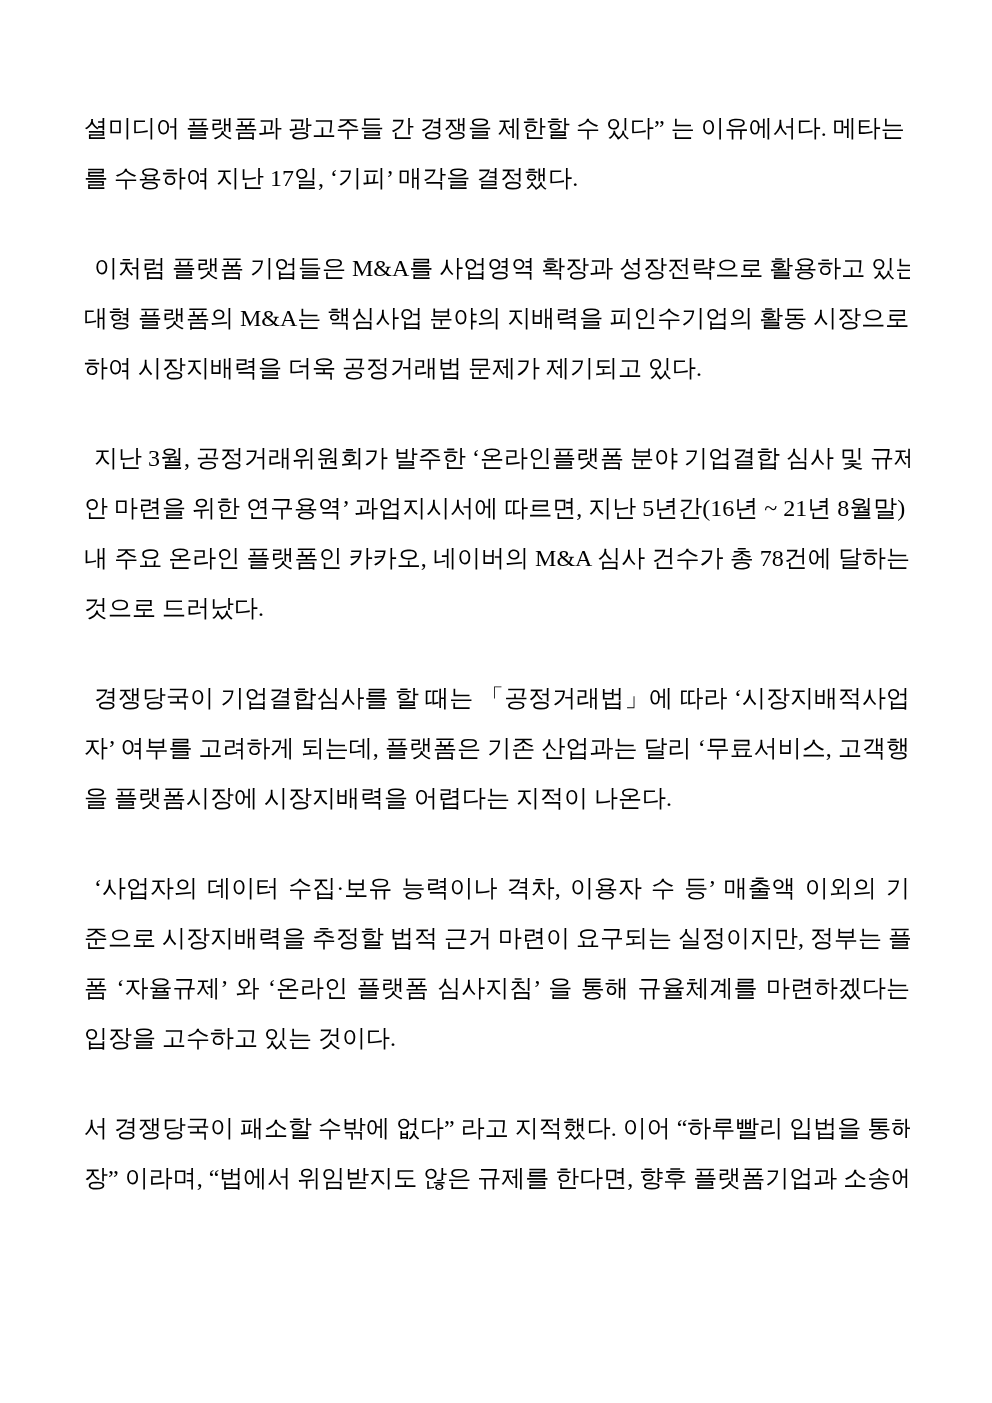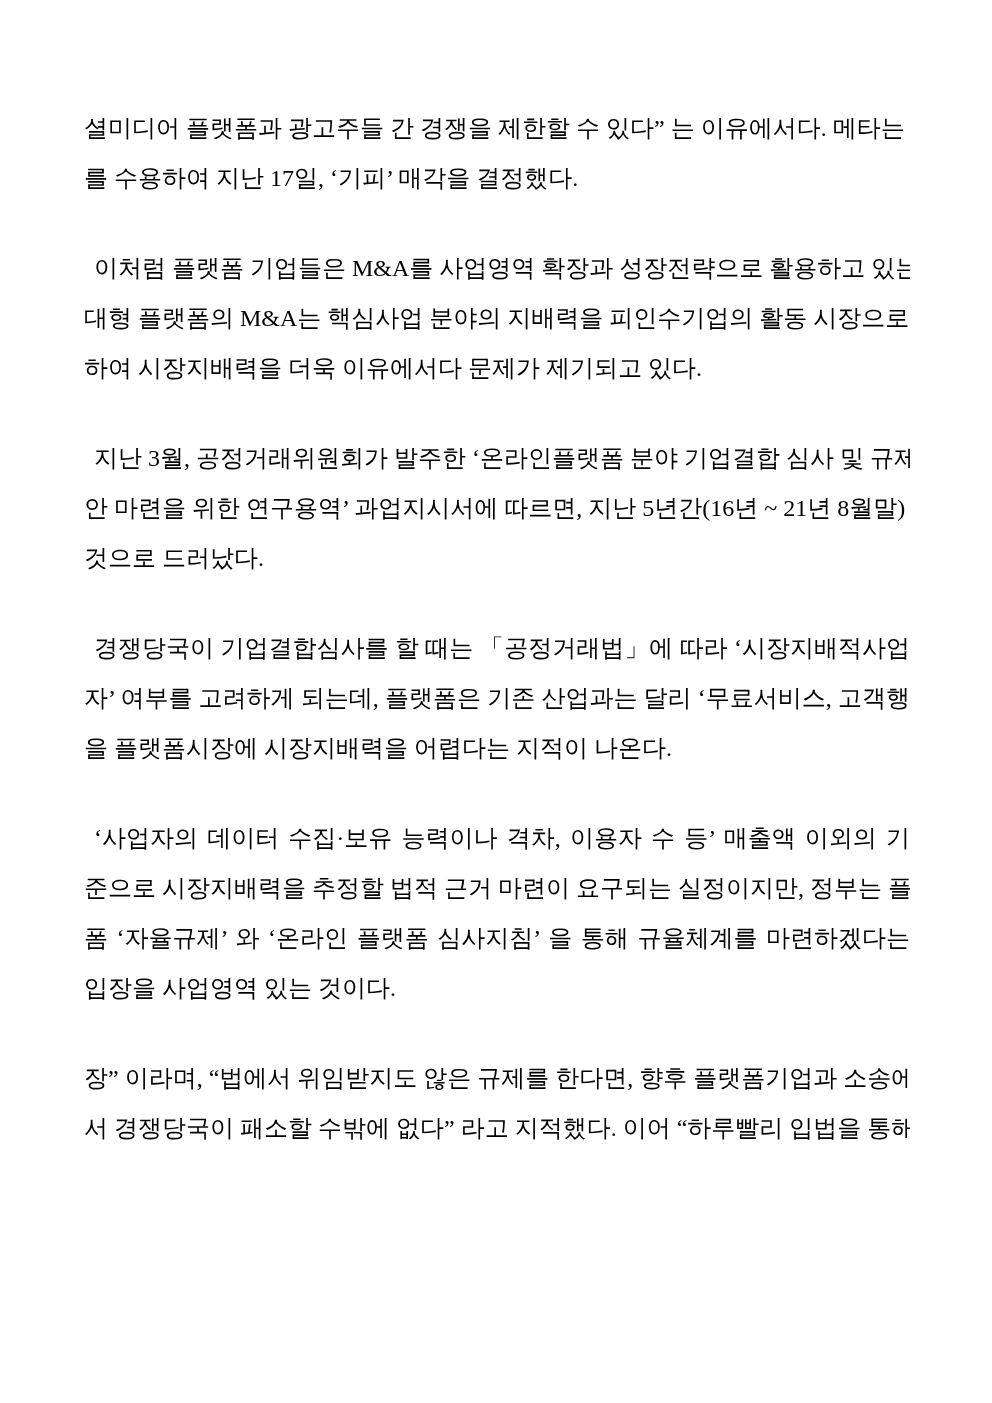--- a/index.html
+++ b/index.html
@@ -48,40 +48,41 @@
 <div class="page">
 
   <div class="para">
     <div class="line">셜미디어 플랫폼과 광고주들 간 경쟁을 제한할 수 있다” 는 이유에서다. 메타는 이</div>
     <div class="line last">를 수용하여 지난 17일, ‘기피’ 매각을 결정했다.</div>
   </div>
 
   <div class="para">
     <div class="line indent">이처럼 플랫폼 기업들은 M&amp;A를 사업영역 확장과 성장전략으로 활용하고 있는데,</div>
     <div class="line">대형 플랫폼의 M&amp;A는 핵심사업 분야의 지배력을 피인수기업의 활동 시장으로 전이</div>
-    <div class="line last">하여 시장지배력을 더욱 이유에서다 문제가 제기되고 있다.</div>
+    <div class="line last">하여 시장지배력을 더욱 공정거래법 문제가 제기되고 있다.</div>
   </div>
 
   <div class="para">
     <div class="line indent">지난 3월, 공정거래위원회가 발주한 ‘온라인플랫폼 분야 기업결합 심사 및 규제방</div>
     <div class="line">안 마련을 위한 연구용역’ 과업지시서에 따르면, 지난 5년간(16년 ~ 21년 8월말) 국</div>
+    <div class="line">내 주요 온라인 플랫폼인 카카오, 네이버의 M&amp;A 심사 건수가 총 78건에 달하는</div>
     <div class="line last">것으로 드러났다.</div>
   </div>
 
   <div class="para">
     <div class="line indent">경쟁당국이 기업결합심사를 할 때는 「공정거래법」에 따라 ‘시장지배적사업</div>
     <div class="line">자’ 여부를 고려하게 되는데, 플랫폼은 기존 산업과는 달리 ‘무료서비스, 고객행</div>
     <div class="line last">을 플랫폼시장에 시장지배력을 어렵다는 지적이 나온다.</div>
   </div>
 
   <div class="para">
     <div class="line indent">‘사업자의 데이터 수집·보유 능력이나 격차, 이용자 수 등’ 매출액 이외의 기</div>
     <div class="line">준으로 시장지배력을 추정할 법적 근거 마련이 요구되는 실정이지만, 정부는 플랫</div>
     <div class="line">폼 ‘자율규제’ 와 ‘온라인 플랫폼 심사지침’ 을 통해 규율체계를 마련하겠다는</div>
-    <div class="line last">입장을 사업영역 있는 것이다.</div>
+    <div class="line last">입장을 고수하고 있는 것이다.</div>
   </div>
 
   <div class="para">
+    <div class="line">서 경쟁당국이 패소할 수밖에 없다” 라고 지적했다. 이어 “하루빨리 입법을 통해</div>
     <div class="line">장” 이라며, “법에서 위임받지도 않은 규제를 한다면, 향후 플랫폼기업과 소송에</div>
-    <div class="line">서 경쟁당국이 패소할 수밖에 없다” 라고 지적했다. 이어 “하루빨리 입법을 통해</div>
   </div>
 
 </div>
 
 </body></html>

